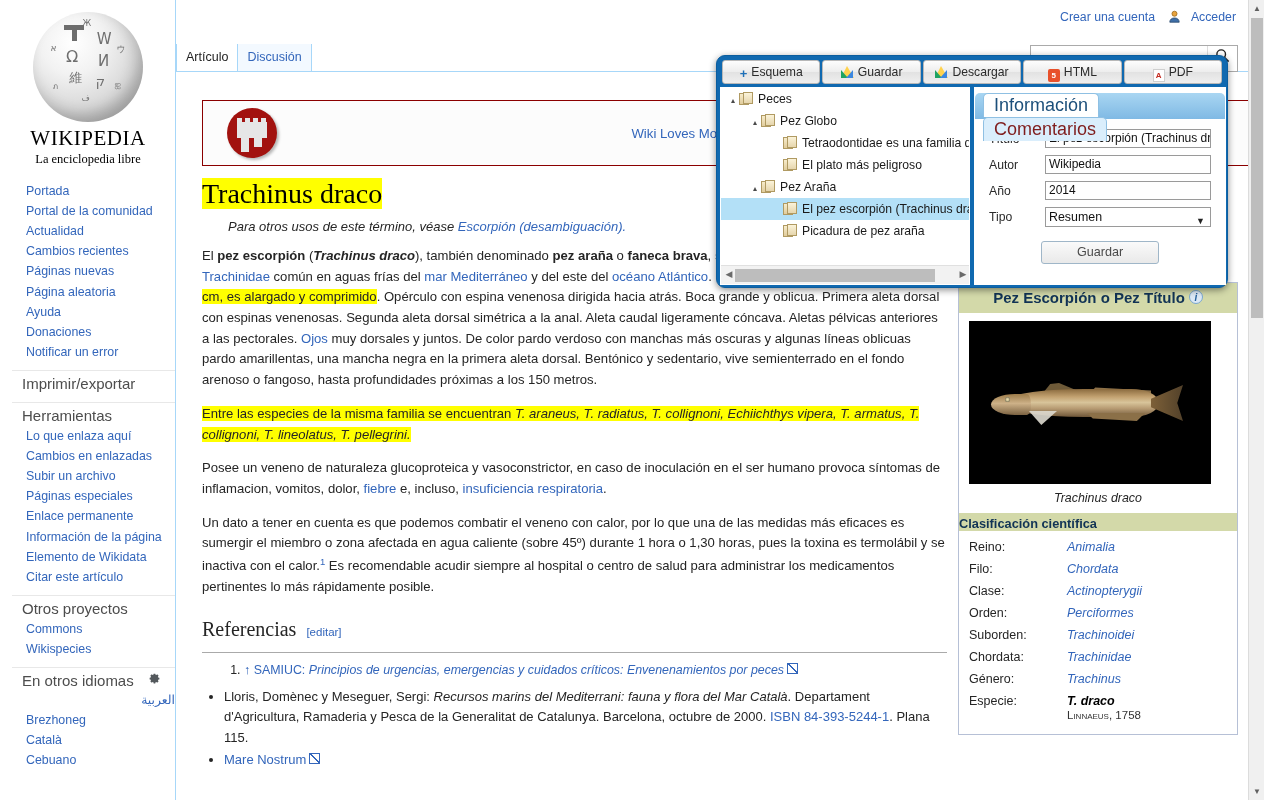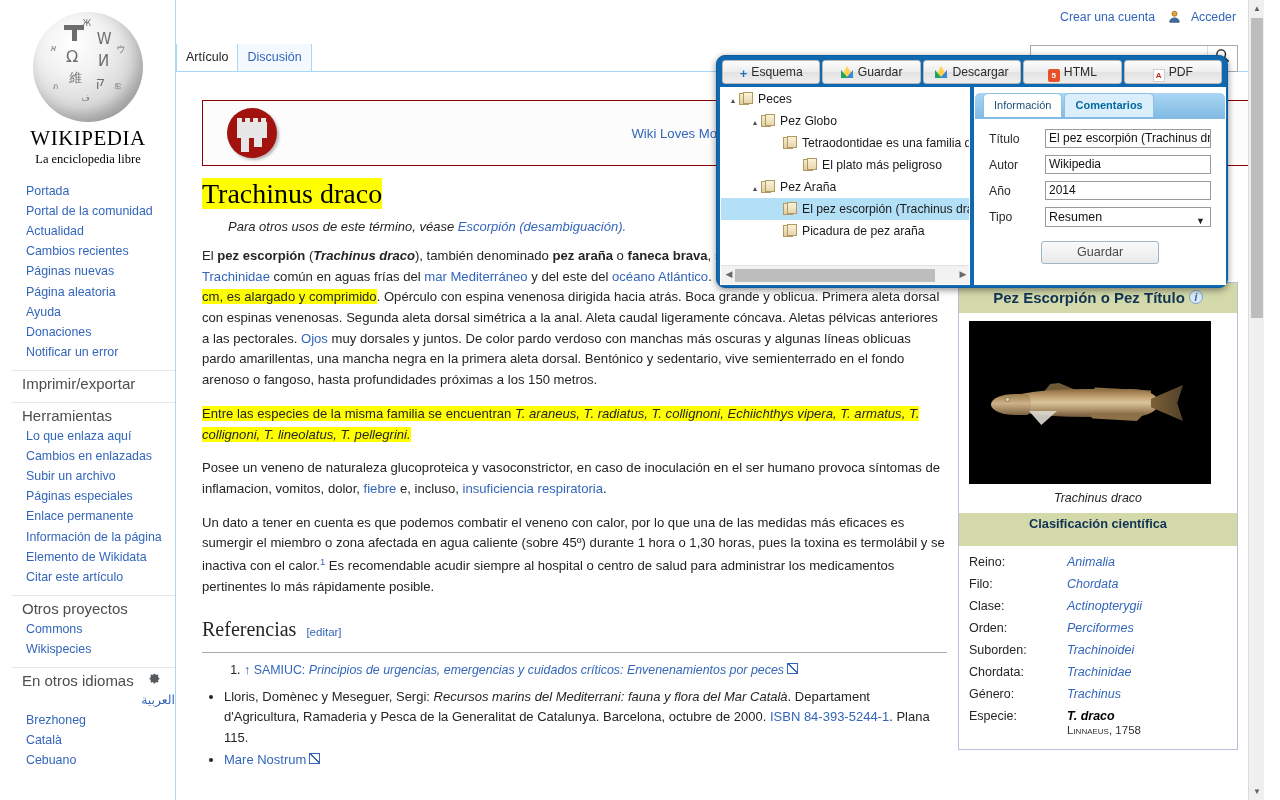--- a/index.html
+++ b/index.html
@@ -192,22 +192,22 @@
     position:absolute; left:38px; top:28px; width:28px; height:14px;
     background: #dedad0; opacity:.9;
     clip-path: polygon(0% 0%, 100% 0%, 44% 100%);
   }
   .fish-anal {
     position:absolute; left:96px; top:30px; width:58px;height:8px;
     background:#8b7048; clip-path: polygon(0% 0%, 100% 0%, 86% 100%, 10% 70%);
   }
   .tb-cap { text-align:center; font-style:italic; font-size:12.4px; padding: 7px 0 8px 0;}
   .tb-sec {
-    background:#d3d9a9; text-align:center; font-weight:bold; color:#113355; font-size:12.8px;
-    padding: 3px 0 15px 0;
+    background:#d3d9a9; text-align:left; font-weight:bold; color:#113355; font-size:12.8px;
+    padding: 3px 0 0 0;
   }
   table.tb-tax { width:100%; border-collapse:collapse; margin: 5px 0 8px 0;}
   table.tb-tax td { padding: 4px 0 4px 0; font-size:12.5px; vertical-align: top;}
   table.tb-tax td.k { width: 108px; padding-left: 10px; color:#252525; }
   table.tb-tax td.v i, table.tb-tax td.v a { color:#3366bb; font-style:italic; }
   td.v .sp { font-weight:bold; font-style:italic; color:#000; }
   .auth { font-size:11.5px; color:#333; }
   .auth .sc { font-variant: small-caps; }
 
   
@@ -297,25 +297,25 @@
   #info-pane {
     flex:1; background:#fff; position:relative; border:1px solid #fff;
   }
   #info-tabs { height: 26px; padding: 5px 0 0 8px; position:relative; }
   #info-tabs:after {
     content:""; position:absolute; left:0; right:0; top:5px; height:26px;
     background: linear-gradient(180deg,#a9d6f2,#7fb9e4); border-radius: 5px 5px 0 0; z-index:0;
   }
   .itab {
     position:relative; z-index:1; display:inline-block; height:24px; line-height:23px;
-    padding: 0 10px; font-size:11px; border-radius:5px 5px 0 0;
+    padding: 0 10px; font-size:18px; border-radius:5px 5px 0 0;
     border:1px solid #8fc0e3; border-bottom:none; margin-right:2px;
   }
   .itab.act { background:#ffffff; color:#1c4f7a; }
-  .itab.ina { background:#daeefc; color:#0369a1;font-weight:bold; }
+  .itab.ina { background:#daeefc; color:#7f1d1d; }
   #info-form { position:absolute; left:0; top:31px; width:100%; padding: 10px 14px 0 14px; }
   .frow { display:flex; align-items:center; margin-bottom: 7px; }
   .flab { width: 56px; font-size:12.2px; color:#2a2a2a; }
   .finput {
     flex:1; height: 19px; border:1px solid #9a9a9a; background:#fff;
     font-size:12px; padding: 0 3px; line-height: 17px; color:#111;
     overflow:hidden; white-space:nowrap; font-family:"Liberation Sans", sans-serif;
   }
   .fselect {
     flex:1; height: 20px; border:1px solid #9a9a9a; background:#fff;
@@ -558,21 +558,21 @@
       <div id="tree-pane">
         <div class="tnode" style="padding-left:6px;">
           <span class="arrow">▴</span><span class="folder"><i class="f1"></i><i class="f2"></i></span><span>Peces</span>
         </div>
         <div class="tnode" style="padding-left:28px;">
           <span class="arrow">▴</span><span class="folder"><i class="f1"></i><i class="f2"></i></span><span>Pez Globo</span>
         </div>
         <div class="tnode" style="padding-left:62px;">
           <span class="folder"><i class="f1"></i><i class="f2"></i></span><span>Tetraodontidae es una familia d</span>
         </div>
-        <div class="tnode" style="padding-left:82px;">
+        <div class="tnode" style="padding-left:62px;">
           <span class="folder"><i class="f1"></i><i class="f2"></i></span><span>El plato más peligroso</span>
         </div>
         <div class="tnode" style="padding-left:28px;">
           <span class="arrow">▴</span><span class="folder"><i class="f1"></i><i class="f2"></i></span><span>Pez Araña</span>
         </div>
         <div class="tnode sel" style="padding-left:62px;">
           <span class="folder"><i class="f1"></i><i class="f2"></i></span><span>El pez escorpión (Trachinus dra</span>
         </div>
         <div class="tnode" style="padding-left:62px;">
           <span class="folder"><i class="f1"></i><i class="f2"></i></span><span>Picadura de pez araña</span>

